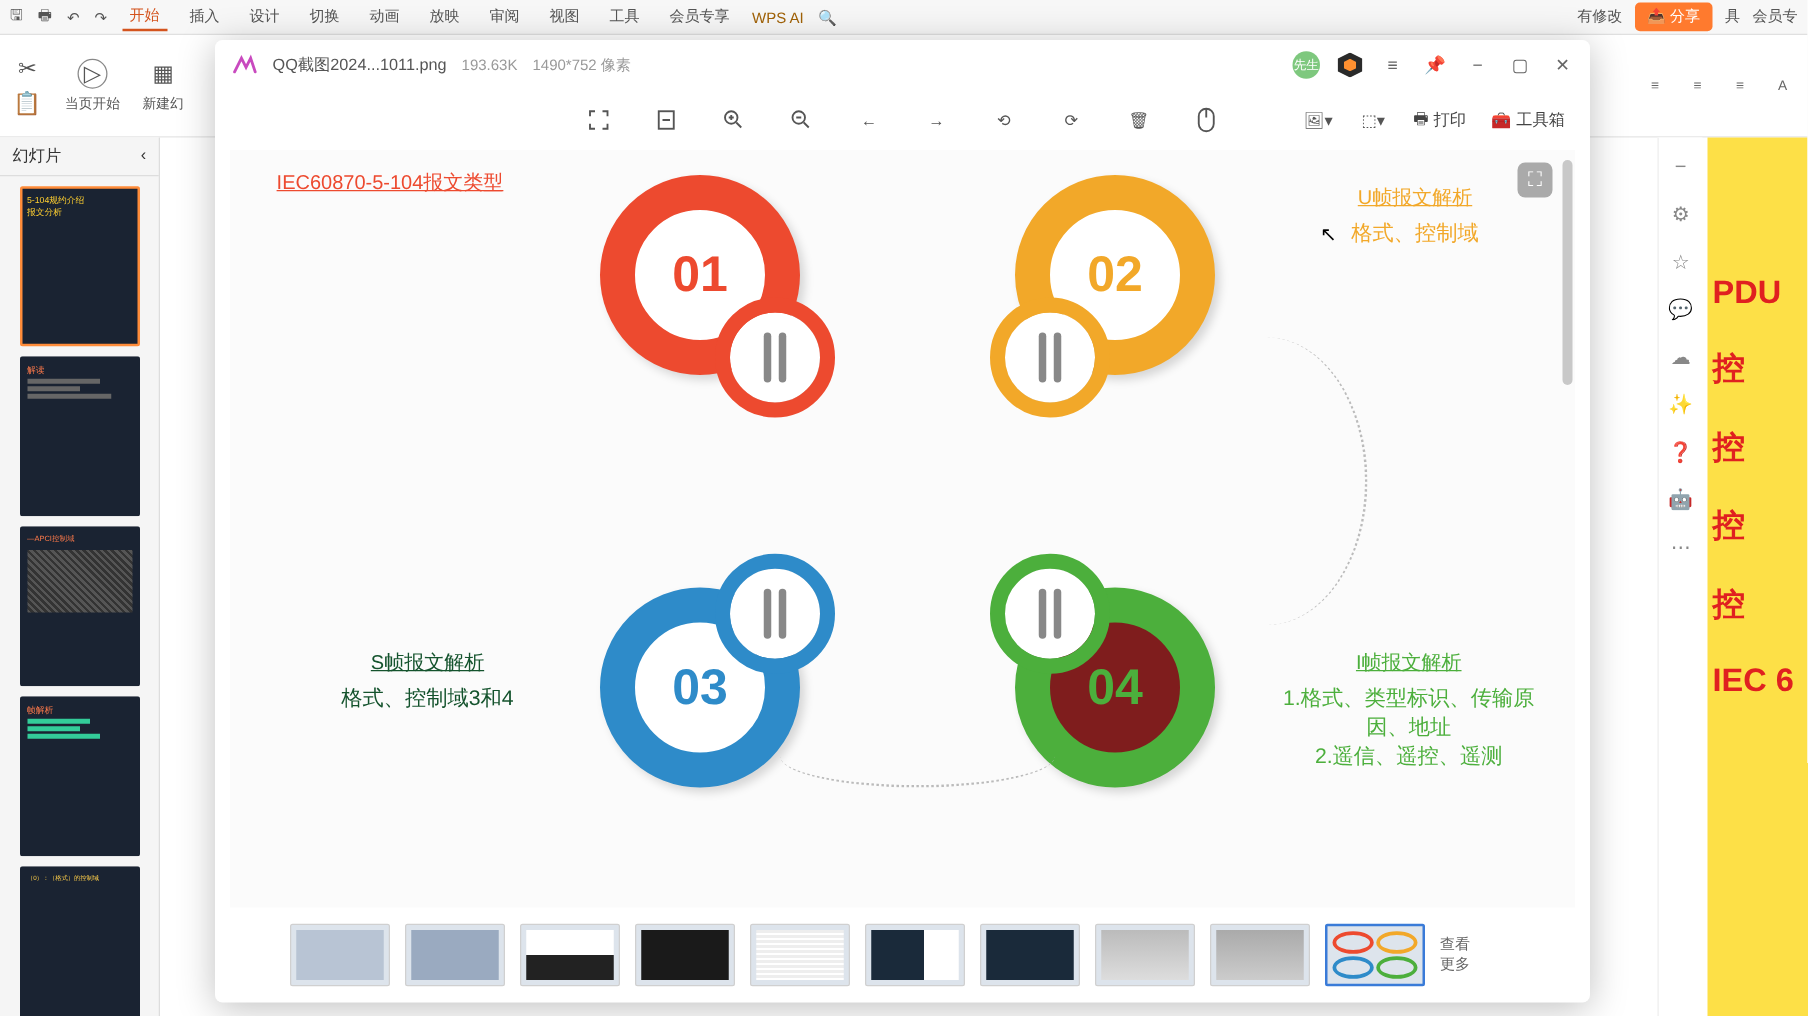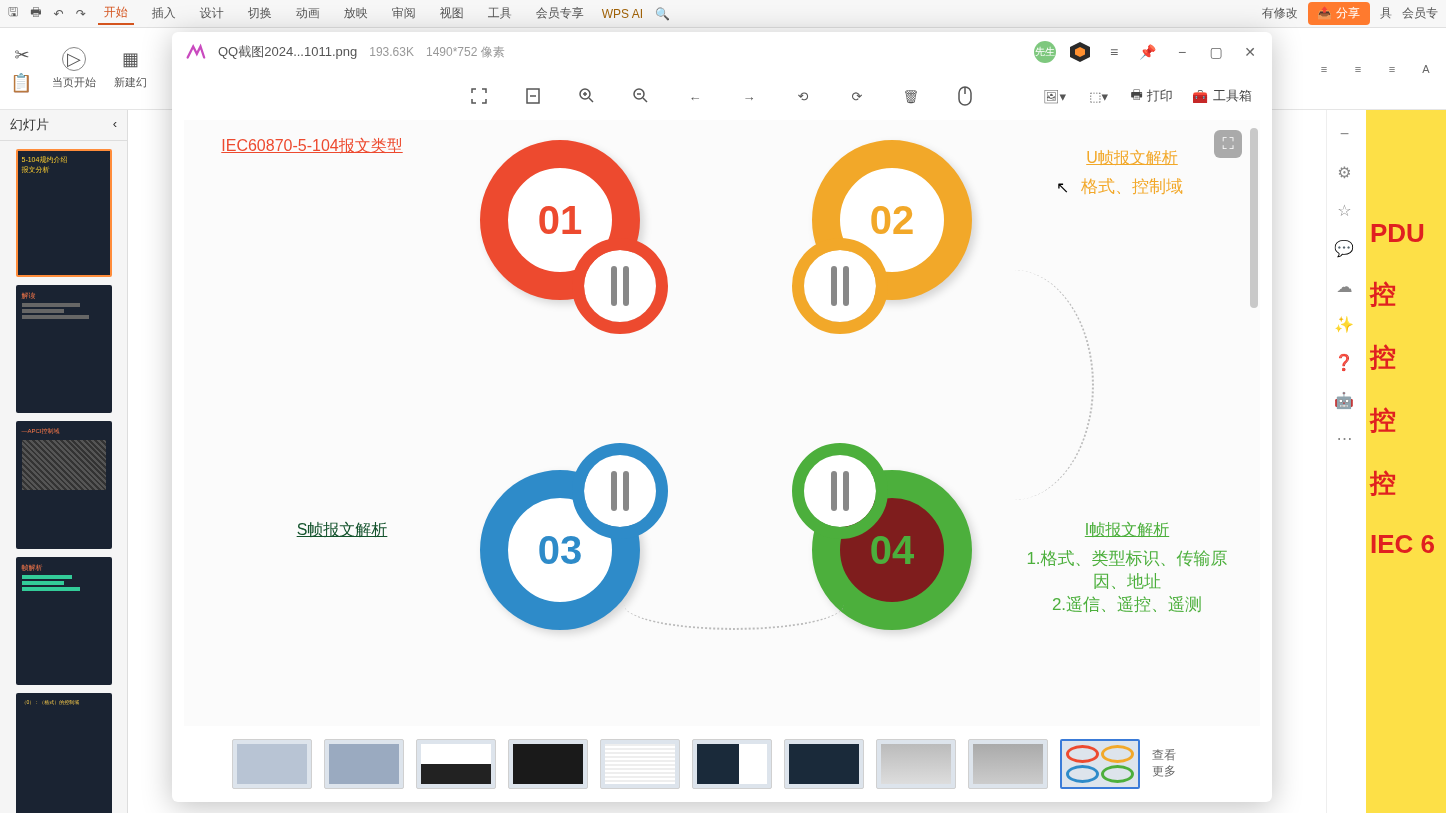--- a/index.html
+++ b/index.html
@@ -267,20 +267,21 @@
 
       <div class="quad q1">
         <div class="q-title">IEC60870-5-104报文类型</div>
       </div>
       <div class="quad q2">
         <div class="q-title">U帧报文解析</div>
         <div class="q-sub">格式、控制域</div>
       </div>
       <div class="quad q3">
         <div class="q-title">S帧报文解析</div>
+        <div class="q-sub">格式、控制域3和4</div>
       </div>
       <div class="quad q4">
         <div class="q-title">I帧报文解析</div>
         <div class="q-sub">1.格式、类型标识、传输原因、地址</div>
         <div class="q-sub">2.遥信、遥控、遥测</div>
       </div>
 
       <div class="big-circle c1">01</div>
       <div class="big-circle c2">02</div>
       <div class="big-circle c3">03</div>

